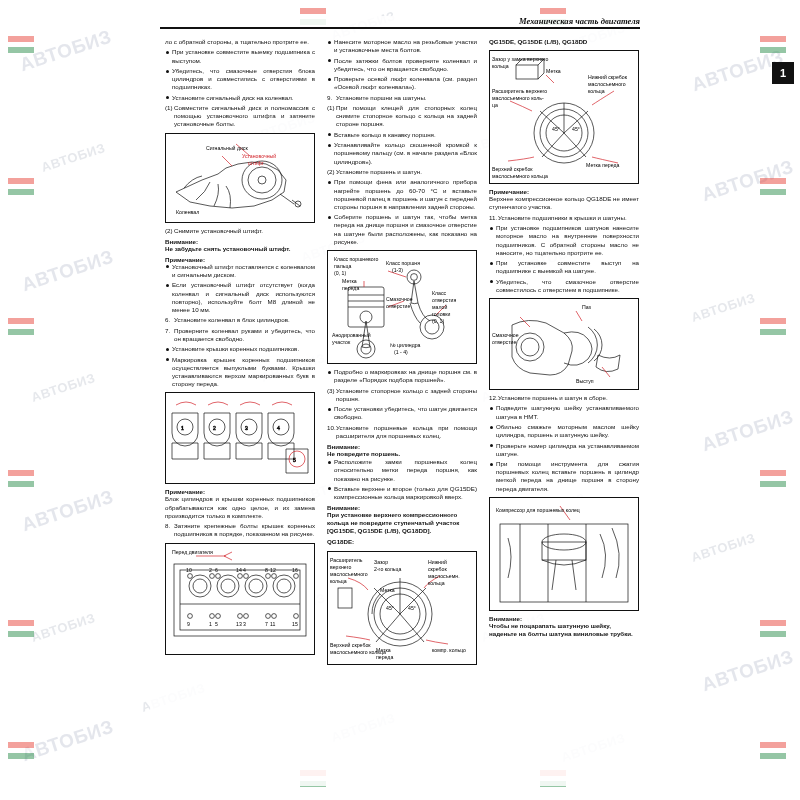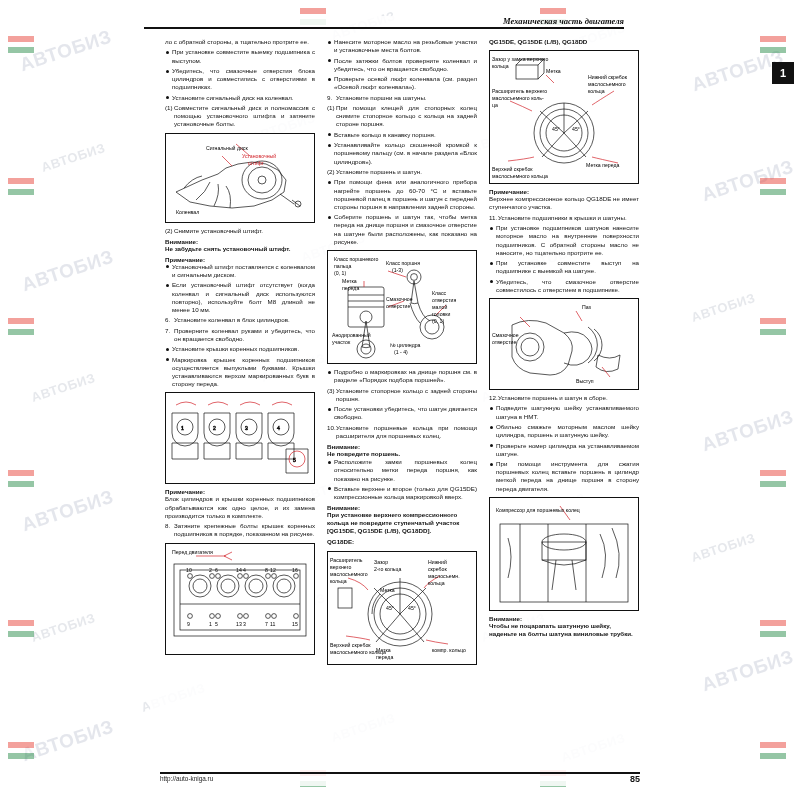--- a/index.html
+++ b/index.html
@@ -31,21 +31,21 @@
   .wmflag i:nth-child(2){background:#ffffff;}
   .wmflag i:nth-child(3){background:#2d8f4e;}
 
   
   #page{position:absolute;inset:0;z-index:2;}
   #sheet{
     position:absolute;left:150px;top:16px;width:500px;height:770px;
     background:rgba(255,255,255,0.86);
   }
   .hdr{
-    position:absolute;left:144px;top:16px;width:480px;height:14px;
+    position:absolute;left:160px;top:16px;width:480px;height:14px;
   }
   .hdr .bar{position:absolute;left:0;top:11px;width:480px;height:2.2px;background:#111;}
   .hdr .ttl{
     position:absolute;right:0;top:0;font-weight:bold;font-size:8.6px;
     font-family:"Liberation Serif",serif;font-style:italic;
   }
   .tabnum{
     position:absolute;right:6px;top:62px;width:22px;height:22px;background:#111;color:#fff;
     font-weight:bold;font-size:11px;display:flex;align-items:center;justify-content:center;
   }
@@ -570,18 +570,13 @@
           <path d="M70 8 l10 14" stroke="#d2232a"></path>
         </g>
         <text class="lbl" x="6" y="14">Компрессор для поршневых колец</text>
       </svg>
     </div>
 
     <div class="warn">Внимание:</div>
     <div class="warntxt">Чтобы не поцарапать шатунную шейку, наденьте на болты шатуна виниловые трубки.</div>
   </div>
 
-  <div class="footer">
-    <div class="fbar"></div>
-    <div class="url">http://auto-kniga.ru</div>
-    <div class="pg">85</div>
-  </div>
 </div>
 
 </body></html>

